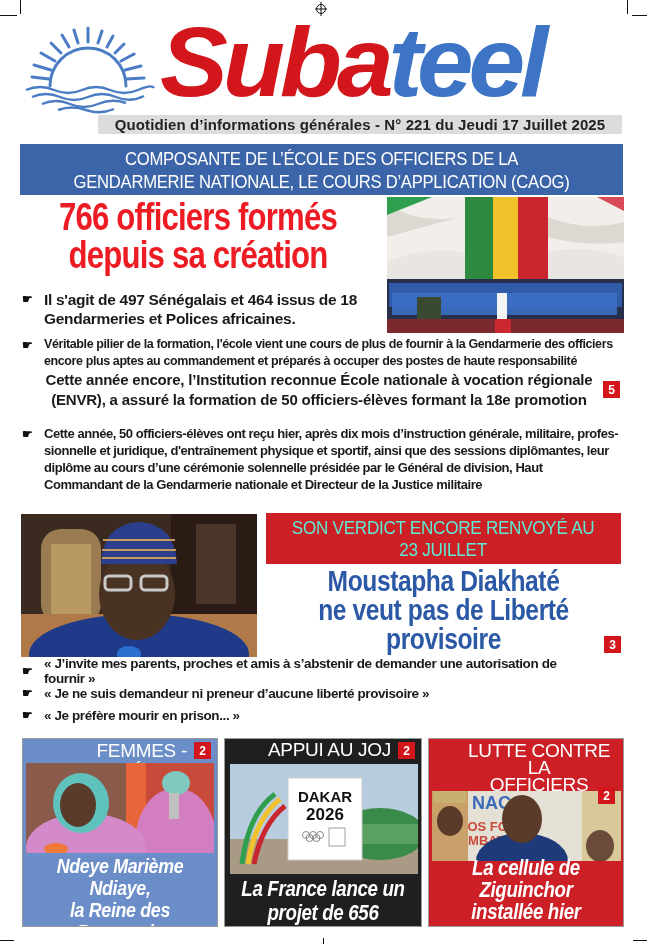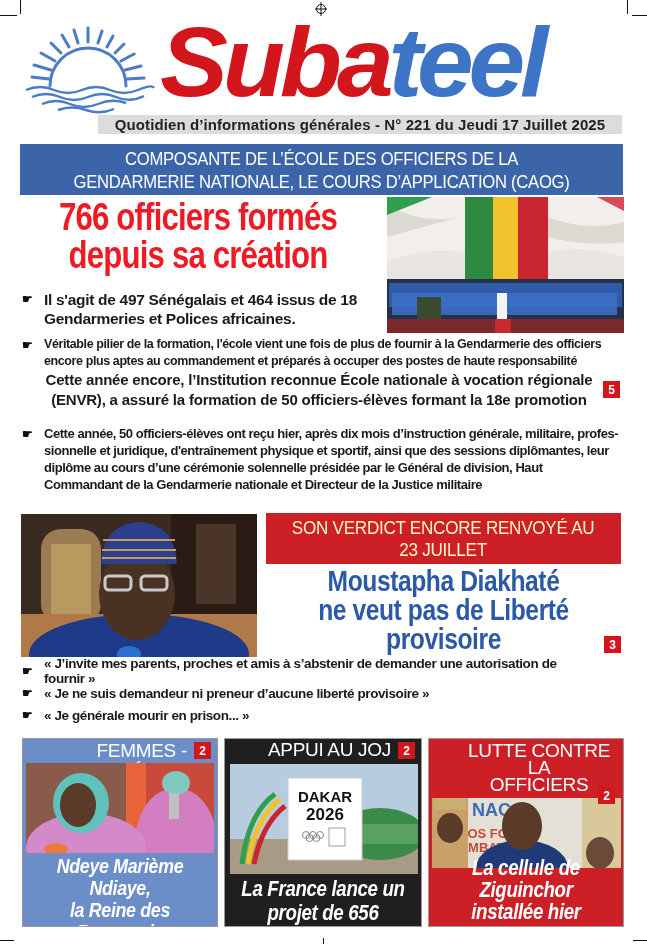--- a/index.html
+++ b/index.html
@@ -25,21 +25,21 @@
   .hand-icon { width: 22px; flex: 0 0 22px; font-size: 12px; line-height: 1; color: #111; padding-top: 3px; }
   .b1 { left: 22px; top: 290px; width: 360px; font-size: 15.5px; font-weight: bold; line-height: 19px; letter-spacing: -0.3px; }
   .b2 { left: 22px; top: 336px; width: 600px; font-size: 12.5px; font-weight: bold; line-height: 17px; letter-spacing: -0.4px; }
   .b2 .big { font-size: 15px; line-height: 20px; letter-spacing: -0.2px; }
   .b3 { left: 22px; top: 425px; width: 600px; font-size: 13px; font-weight: bold; line-height: 17px; letter-spacing: -0.45px; }
 
   .page-badge { width: 17px; height: 17px; background: #d3161c; color: #fff; font-weight: bold; font-size: 12px; display: flex; align-items: center; justify-content: center; }
 
   
   .photo-diakhate { left: 21px; top: 514px; width: 236px; height: 143px; overflow: hidden; background: #3a2a20; }
-  .kicker-red { left: 266px; top: 513px; width: 355px; height: 51px; background: #cc1f26; color: #fef9c3; font-size: 19px; line-height: 22px; text-align: center; display: flex; align-items: center; justify-content: center; letter-spacing: -0.3px; }
+  .kicker-red { left: 266px; top: 513px; width: 355px; height: 51px; background: #cc1f26; color: #5eead4; font-size: 19px; line-height: 22px; text-align: center; display: flex; align-items: center; justify-content: center; letter-spacing: -0.3px; }
   .kicker-red span { display: block; transform: scaleX(0.9); }
   .headline-blue { left: 266px; top: 566px; width: 355px; text-align: center; color: #2c59a6; font-weight: 900; font-size: 30px; line-height: 29px; letter-spacing: -0.5px; transform: scaleX(0.82); transform-origin: center top; }
   .quotes { left: 22px; top: 660px; width: 560px; font-size: 13.5px; font-weight: bold; letter-spacing: -0.4px; }
   .quotes .bullet { height: 22px; align-items: center; }
   .quotes .hand-icon { padding-top: 0; }
 
   
   .box { top: 738px; height: 189px; border: 1px solid #999; overflow: hidden; }
   .box .box-kicker { color: #fff; font-size: 19px; line-height: 17px; text-align: center; letter-spacing: -0.3px; }
   .box .box-photo { position: absolute; overflow: hidden; }
@@ -130,21 +130,21 @@
   </svg>
 </div>
 
 <div class="abs bullet b1">
   <span class="hand-icon">☛</span>
   <span>Il s'agit de 497 Sénégalais et 464 issus de 18 Gendarmeries et Polices africaines.</span>
 </div>
 <div class="abs bullet b2">
   <span class="hand-icon">☛</span>
   <div>
-    <div>Véritable pilier de la formation, l'école vient une fois de plus de fournir à la Gendarmerie des officiers encore plus aptes au commandement et préparés à occuper des postes de haute responsabilité</div>
+    <div>Véritable pilier de la formation, l'école vient une cours de plus de fournir à la Gendarmerie des officiers encore plus aptes au commandement et préparés à occuper des postes de haute responsabilité</div>
     <div class="big" style="width:550px;text-align:center;">Cette année encore, l’Institution reconnue École nationale à vocation régionale (ENVR), a assuré la formation de 50 officiers-élèves formant la 18e promotion</div>
   </div>
 </div>
 <div class="abs page-badge" style="left:603px;top:381px;">5</div>
 <div class="abs bullet b3">
   <span class="hand-icon">☛</span>
   <span>Cette année, 50 officiers-élèves ont reçu hier, après dix mois d’instruction générale, militaire, profes-sionnelle et juridique, d'entraînement physique et sportif, ainsi que des sessions diplômantes, leur diplôme au cours d’une cérémonie solennelle présidée par le Général de division, Haut Commandant de la Gendarmerie nationale et Directeur de la Justice militaire</span>
 </div>
 
 <div class="abs photo-diakhate" title="Portrait de Moustapha Diakhaté">
@@ -187,21 +187,21 @@
   <div class="bullet">
     <span class="hand-icon">☛</span>
     <span>« J’invite mes parents, proches et amis à s’abstenir de demander une autorisation de fournir »</span>
   </div>
   <div class="bullet">
     <span class="hand-icon">☛</span>
     <span>« Je ne suis demandeur ni preneur d’aucune liberté provisoire »</span>
   </div>
   <div class="bullet">
     <span class="hand-icon">☛</span>
-    <span>« Je générale mourir en prison... »</span>
+    <span>« Je préfère mourir en prison... »</span>
   </div>
 </div>
 
 <div class="abs box box1">
   <div class="box-kicker" style="padding:2px 28px 0 0; text-align:right; height:22px; line-height:20px; padding-right:30px;">FEMMES - MÉDIAS</div>
   <div class="abs page-badge" style="right:6px;top:3px;">2</div>
   <div class="box-photo" style="left:3px;top:24px;width:188px;height:90px;">
     <svg width="188" height="90" viewBox="0 0 188 90">
       <rect width="188" height="90" fill="#8a5a4a"></rect>
       <rect x="100" y="0" width="88" height="90" fill="#e8643a"></rect>
@@ -251,21 +251,21 @@
     <div>La France lance un</div>
     <div>projet de 656 millions</div>
   </div>
 </div>
 
 <div class="abs box box3">
   <div class="box-kicker" style="padding-top:3px; height:44px;margin-left:26px;">
     <div>LUTTE CONTRE LA</div>
     <div>OFFICIERS</div>
   </div>
-  <div class="box-photo" style="left:3px;top:59px;width:189px;height:70px;">
+  <div class="box-photo" style="left:3px;top:52px;width:189px;height:70px;">
     <svg width="189" height="70" viewBox="0 0 189 70">
       <rect width="189" height="70" fill="#e4e0d6"></rect>
       <rect x="150" y="0" width="39" height="70" fill="#d8c89a"></rect>
       <text x="40" y="18" font-family="Liberation Sans, sans-serif" font-weight="bold" font-size="18" fill="#3a6ab8">NAC</text>
       <text x="26" y="40" font-family="Liberation Sans, sans-serif" font-weight="bold" font-size="13" fill="#c84a3a">NOS FORCE</text>
       <text x="26" y="54" font-family="Liberation Sans, sans-serif" font-weight="bold" font-size="13" fill="#c84a3a">OMBATTRE</text>
       <rect x="0" y="0" width="36" height="70" fill="#c9a06a"></rect>
       <rect x="2" y="0" width="32" height="12" fill="#c8b070"></rect>
       <ellipse cx="18" cy="30" rx="13" ry="15" fill="#5a3a28"></ellipse>
       <ellipse cx="90" cy="70" rx="46" ry="28" fill="#1f3a78"></ellipse>

